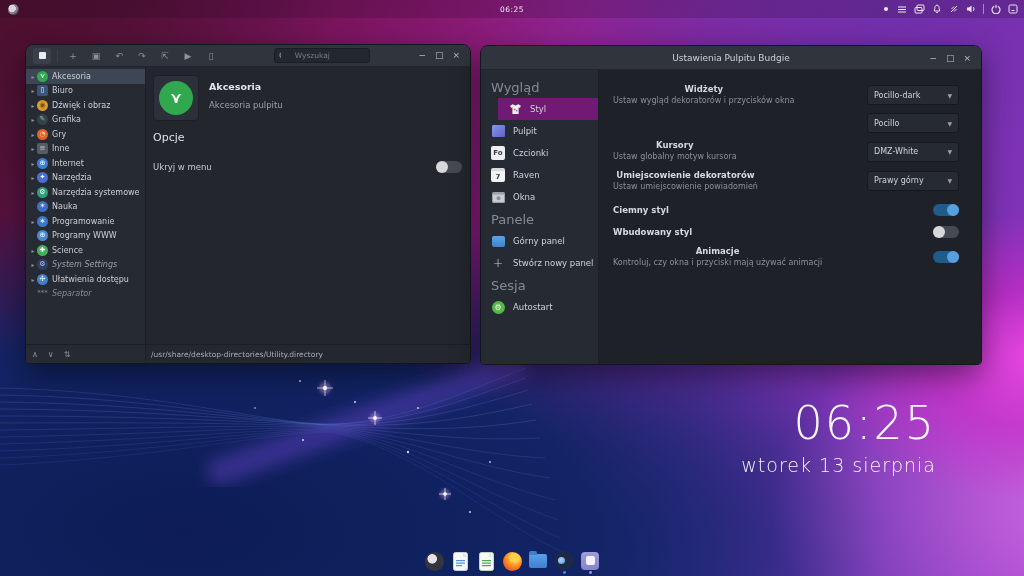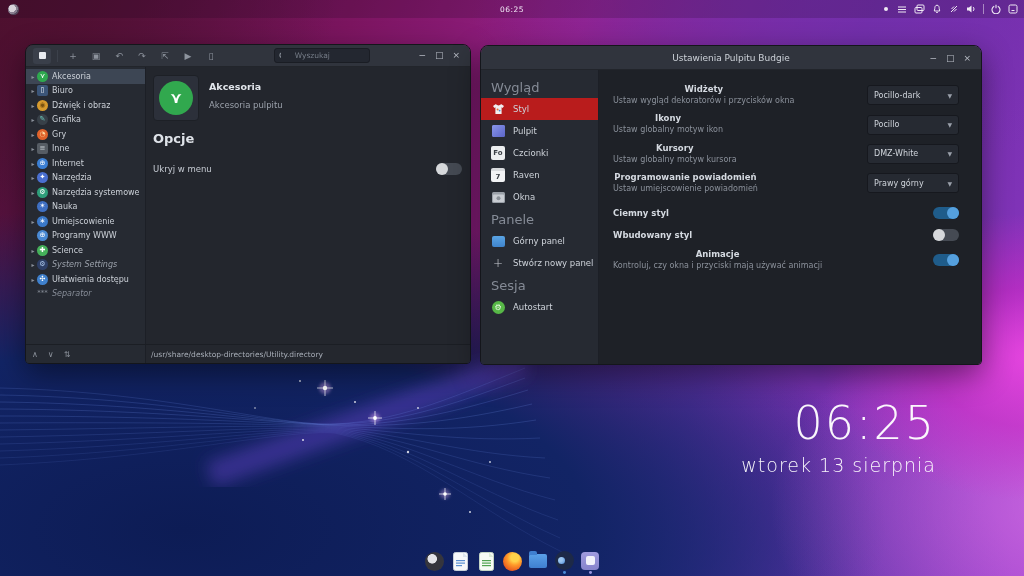--- a/index.html
+++ b/index.html
@@ -64,21 +64,21 @@
 
   .me-main { flex:1; background:#23262d; position:relative; }
   .detail-head { display:flex; align-items:flex-start; gap:10px; padding:8px 10px 0 7px; }
   .detail-iconbtn { width:46px; height:46px; background:#2c303a; border:1px solid #1d2026; border-radius:4px;
     display:flex; align-items:center; justify-content:center; }
   .detail-circle { width:34px; height:34px; border-radius:50%; background:#31a84e; display:flex; align-items:center;
     justify-content:center; color:#fff; font-size:15px; font-weight:bold; }
   .detail-title { font-size:9.5px; font-weight:bold; color:#e2e6ec; margin-top:6px; }
   .detail-sub { font-size:8.5px; color:#9aa0aa; margin-top:8px; }
   .opt-section { padding:10px 8px 0 7px; }
-  .opt-header { font-size:13px; font-weight:bold; color:#dfe3e9; }
+  .opt-header { font-size:11px; font-weight:normal; color:#dfe3e9; }
   .opt-row { display:flex; align-items:center; margin-top:17px; }
   .opt-label { font-size:8.5px; color:#c6cbd3; }
 
   .toggle { width:26px; height:12px; border-radius:7px; position:relative; margin-left:auto; }
   .toggle .knob { width:12px; height:12px; border-radius:50%; position:absolute; top:0; }
   .toggle.off { background:#454a53; }
   .toggle.off .knob { left:0; background:#d6d8db; }
   .toggle.on { background:#1f5c8a; }
   .toggle.on .knob { right:0; background:#55a0de; }
 
@@ -91,21 +91,21 @@
   
   #settings { left:480px; top:45px; width:502px; height:320px; }
   #settings .titlebar { height:24px; justify-content:center; position:relative; }
   #settings .title-text { font-size:9px; color:#cdd2d9; }
   #settings .win-controls { position:absolute; right:0; top:0; height:24px; }
 
   .st-body { flex:1; display:flex; min-height:0; }
   .st-sidebar { width:118px; background:#262a32; border-right:1px solid #1c1f26; padding-top:6px; }
   .st-section-header { font-size:13px; color:#858b96; padding:4px 0 3px 10px; }
   .st-item { height:22px; display:flex; align-items:center; gap:8px; padding-left:10px; font-size:8.5px; color:#ced3da; }
-  .st-item.selected { background:#b91c1c; }
+  .st-item.selected { background:#701a75;margin-left:17px; }
   .st-icon { width:14px; height:14px; flex:0 0 auto; display:flex; align-items:center; justify-content:center; }
 
   .st-main { flex:1; background:#1e2127; padding:14px 22px 0 14px; overflow:hidden; }
   .set-row { display:flex; align-items:center; margin-bottom:7px; }
   .set-texts { max-width:235px;text-align:center; }
   .set-title { font-size:8.5px; font-weight:bold; color:#d5dae1; }
   .set-desc { font-size:8px; color:#8b919b; margin-top:2px; line-height:1.3; }
   .set-control { margin-left:auto; }
   .dropdown { width:92px; height:20px; background:#262a32; border:1px solid #16181e; border-radius:3px;
     display:flex; align-items:center; padding:0 6px; font-size:8px; color:#d0d5dc; }
@@ -303,21 +303,21 @@
             <span class="cat-label">Narzędzia systemowe</span>
           </div>
           <div class="cat-row">
             <span class="cat-arrow"></span>
             <span class="cat-icon" style="background: rgb(63, 111, 194); color: rgb(255, 255, 255); border-radius: 50%;">✶</span>
             <span class="cat-label">Nauka</span>
           </div>
           <div class="cat-row">
             <span class="cat-arrow">▸</span>
             <span class="cat-icon" style="background: rgb(58, 120, 200); color: rgb(255, 255, 255); border-radius: 50%;">∗</span>
-            <span class="cat-label">Umiejscowienie</span>
+            <span class="cat-label">Programowanie</span>
           </div>
           <div class="cat-row">
             <span class="cat-arrow"></span>
             <span class="cat-icon" style="background: rgb(74, 138, 212); color: rgb(255, 255, 255); border-radius: 50%;">⊕</span>
             <span class="cat-label">Programy WWW</span>
           </div>
           <div class="cat-row">
             <span class="cat-arrow">▸</span>
             <span class="cat-icon" style="background: rgb(69, 176, 90); color: rgb(255, 255, 255); border-radius: 50%;">✚</span>
             <span class="cat-label">Science</span>
@@ -451,42 +451,38 @@
           <div class="set-texts">
             <div class="set-title">Widżety</div>
             <div class="set-desc">Ustaw wygląd dekoratorów i przycisków okna</div>
           </div>
           <div class="set-control dropdown">
             <span>Pocillo-dark</span>
             <span class="caret">▼</span>
           </div>
         </div>
         <div class="set-row">
-          <div class="set-texts">
-            <div class="set-title">Ikony</div>
-            <div class="set-desc">Ustaw globalny motyw ikon</div>
-          </div>
           <div class="set-control dropdown">
             <span>Pocillo</span>
             <span class="caret">▼</span>
           </div>
         </div>
         <div class="set-row">
           <div class="set-texts">
             <div class="set-title">Kursory</div>
             <div class="set-desc">Ustaw globalny motyw kursora</div>
           </div>
           <div class="set-control dropdown">
             <span>DMZ-White</span>
             <span class="caret">▼</span>
           </div>
         </div>
         <div class="set-row">
           <div class="set-texts">
-            <div class="set-title">Programowanie powiadomień</div>
+            <div class="set-title">Umiejscowienie dekoratorów</div>
             <div class="set-desc">Ustaw umiejscowienie powiadomień</div>
           </div>
           <div class="set-control dropdown">
             <span>Prawy górny</span>
             <span class="caret">▼</span>
           </div>
         </div>
         <div class="set-row" style="margin-top:12px;">
           <div class="set-texts">
             <div class="set-title">Ciemny styl</div>

